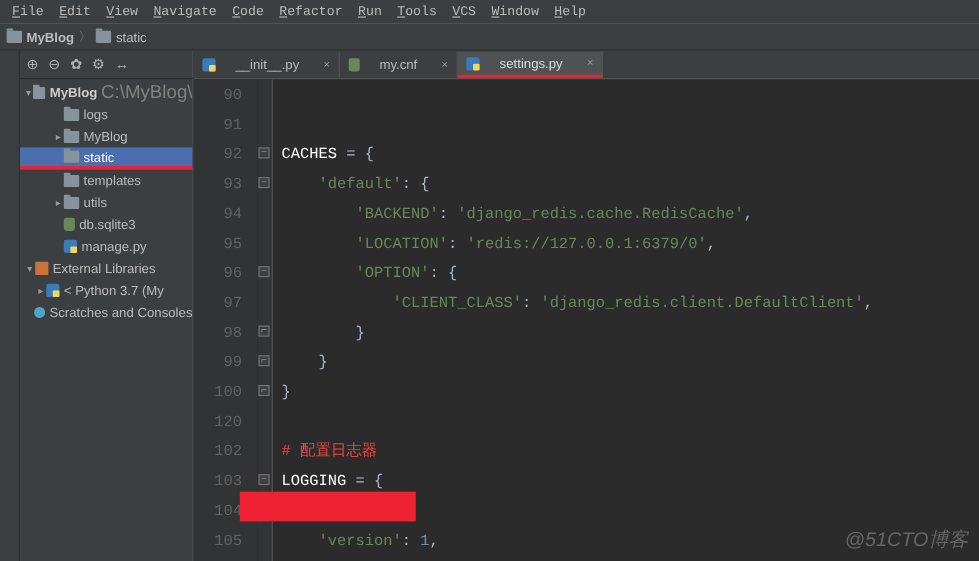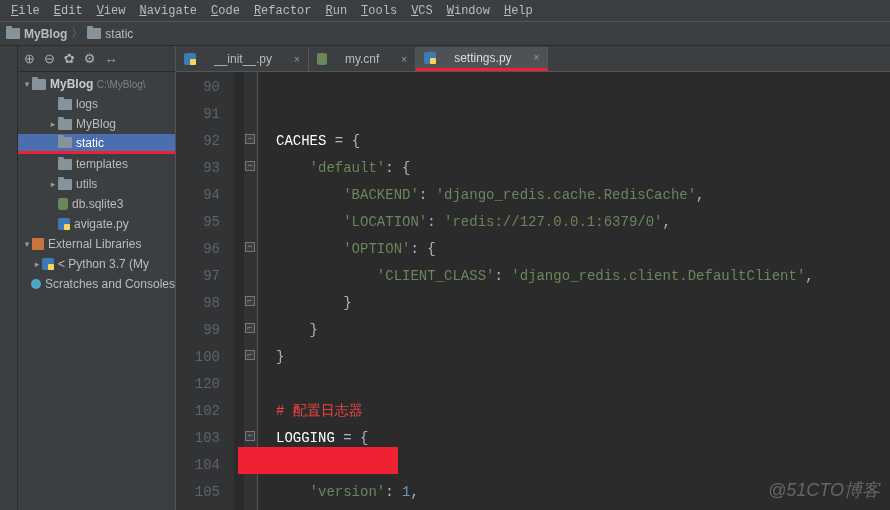--- a/index.html
+++ b/index.html
@@ -24,28 +24,28 @@
 .arrow { width:10px; display:inline-block; color:#999; font-size:9px; text-align:center; }
 .tree-row .ico { margin-right:4px; }
 .depth1 { padding-left:14px; }
 .depth2 { padding-left:30px; }
 .py-ico { width:12px; height:12px; background:#3c7ab8; border-radius:2px; display:inline-block; position:relative; }
 .py-ico::after { content:''; position:absolute; bottom:0; right:0; width:6px; height:6px; background:#f7d759; border-radius:1px; }
 .db-ico { width:10px; height:12px; background:#6a8759; border-radius:2px 2px 3px 3px; display:inline-block; }
 .lib-ico { width:12px; height:12px; display:inline-block; background:linear-gradient(#c9743c,#c9743c); border-radius:1px; }
 .scratch-ico { width:10px; height:10px; background:#4fa5c7; border-radius:50%; display:inline-block; }
 .proj-name { font-weight:bold; color:#ccc; }
-.proj-path { color:#808080; font-size:10px; }
+.proj-path { color:#808080; font-size:17px; }
 .editor-area { flex:1; display:flex; flex-direction:column; background:#2b2b2b; }
 .tabs { height:26px; background:#3c3f41; display:flex; align-items:flex-end; border-bottom:1px solid #555; }
 .tab { height:24px; padding:0 8px; display:flex; align-items:center; gap:18px; background:#3c3f41; color:#bbbbbb; border-right:1px solid #555; cursor:pointer; font-size:12px; }
 .tab.active { background:#4e5254; color:#ddd;text-align:center; }
 .tab.redline { border-bottom:3px solid #e23; }
 .tab .close { color:#999; font-size:10px; margin-left:4px; }
-.code-area { flex:1; display:flex; font-family:"Consolas","Courier New",monospace; font-size:14px; overflow:hidden;gap:10px; }
+.code-area { flex:1; display:flex; font-family:"Consolas","Courier New",monospace; font-size:14px; overflow:hidden; }
 .gutter { width:58px; background:#313335; text-align:right; padding-right:14px; color:#606366; line-height:27px; padding-top:2px; }
 .gutter div { height:27px; }
 .foldbar { width:14px; background:#313335; border-right:1px solid #555; position:relative; }
 .fold { position:absolute; left:1px; width:10px; height:10px; border:1px solid #777; color:#999; font-size:9px; line-height:8px; text-align:center; background:#3c3f41; }
 .code { flex:1; padding-left:8px; line-height:27px; padding-top:2px; position:relative; white-space:pre; }
 .code div { height:27px; }
 .str { color:#6a8759; }
 .num { color:#6897bb; }
 .op { color:#a9b7c6; }
 .cmt { color:#ef4444; }
@@ -119,21 +119,21 @@
             <span>utils</span>
           </div>
           <div class="tree-row depth2">
             <span class="arrow"></span>
             <span class="db-ico ico"></span>
             <span>db.sqlite3</span>
           </div>
           <div class="tree-row depth2">
             <span class="arrow"></span>
             <span class="py-ico ico"></span>
-            <span>avigate.py</span>
+            <span>manage.py</span>
           </div>
         </div>
       <div class="tree-row">
           <span class="arrow">▾</span>
           <span class="lib-ico ico"></span>
           <span>External Libraries</span>
         </div>
       <div class="tree-row depth1">
           <span class="arrow">▸</span>
           <span class="py-ico ico"></span>

